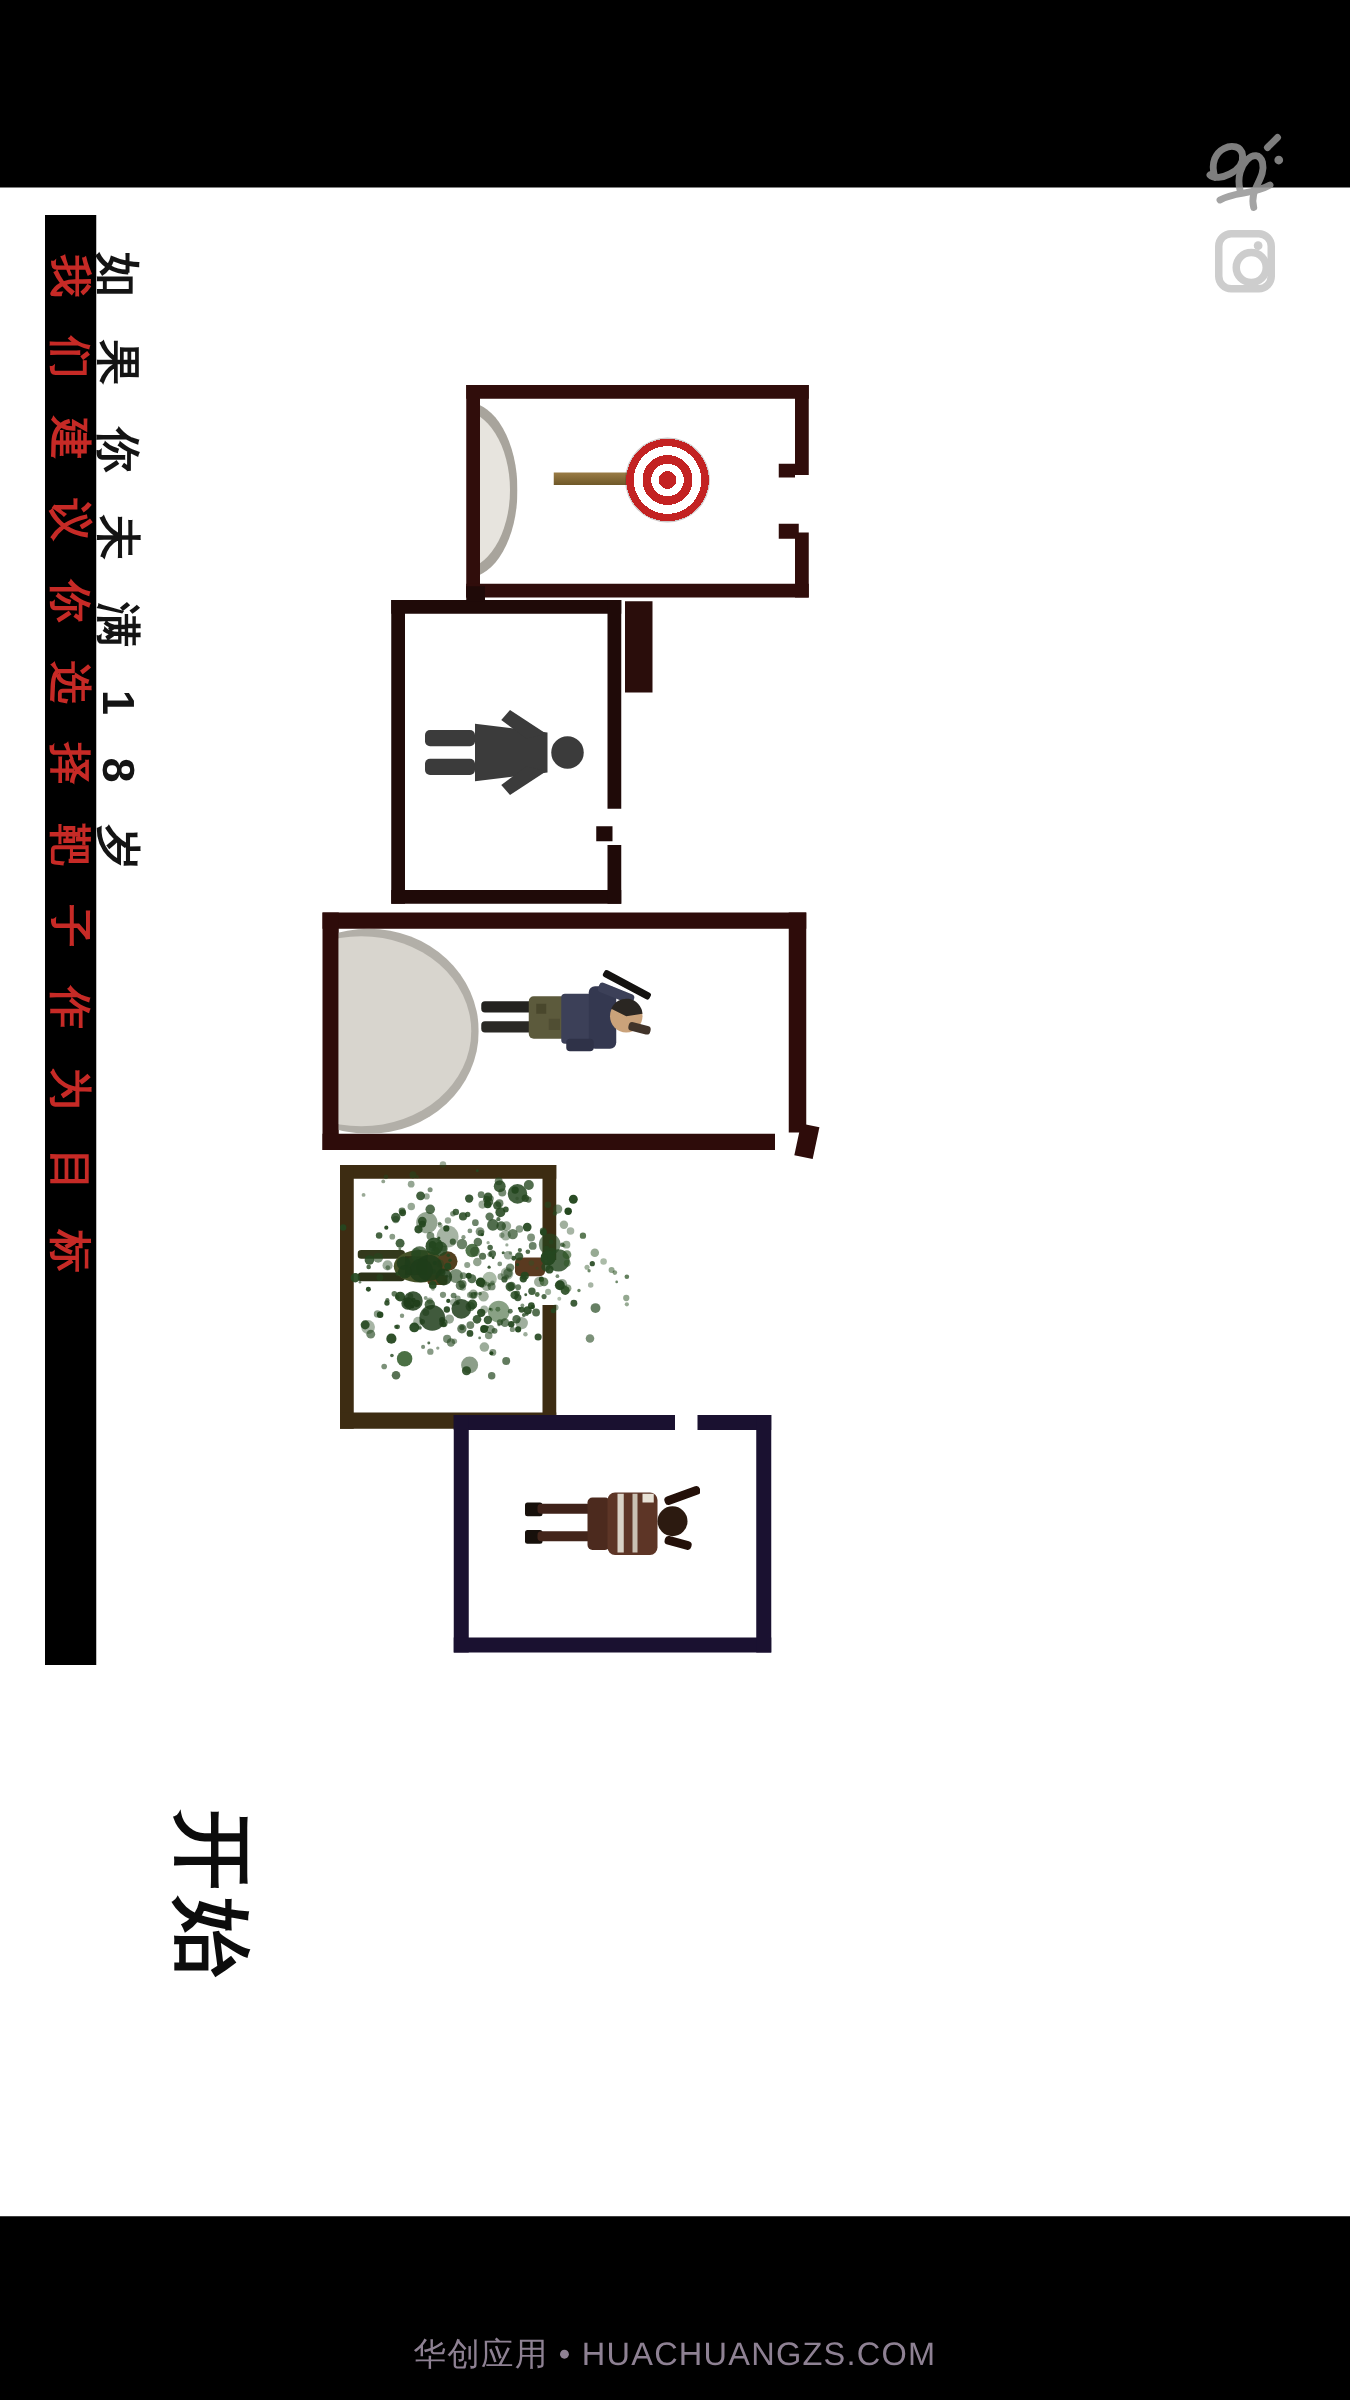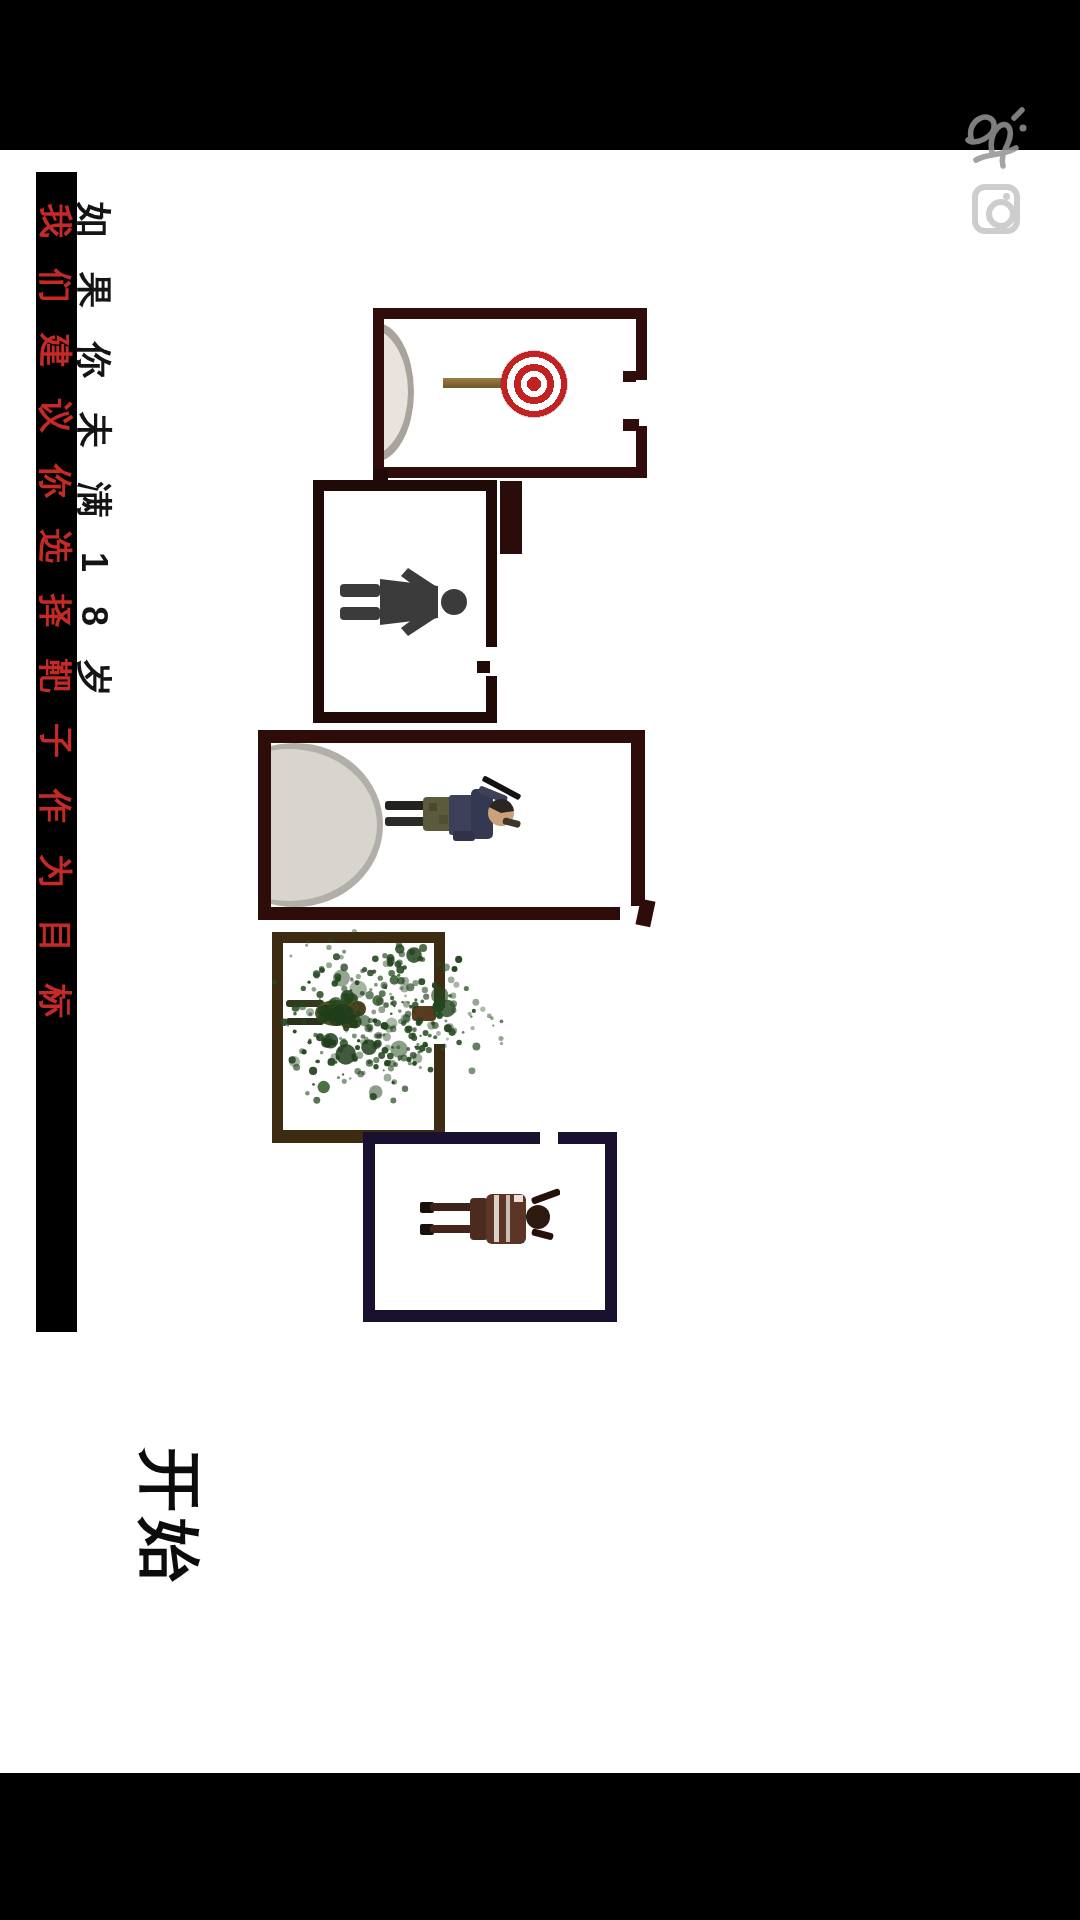--- a/index.html
+++ b/index.html
@@ -40,20 +40,21 @@
   .insta .dot{position:absolute;right:4px;top:3px;width:7px;height:7px;background:#c8c8c8;
               border-radius:50%;}
 </style>
 </head>
 <body>
 
 <div id="screen">
 
   <div class="abs statusbar"></div>
   <div class="abs bottombar"></div>
+  <div class="abs footer-text">华创应用 • HUACHUANGZS.COM</div>
 
   <svg class="abs" style="left:956px;top:106px;" width="76" height="76" viewBox="0 0 76 76">
     <g fill="none" stroke="#949494" stroke-width="5.5" stroke-linecap="round" opacity="0.85">
       <path d="M16,36 C8,12 36,4 38,18 C40,31 18,40 12,34"></path>
       <path d="M36,46 C31,25 50,10 54,24 C57,37 43,45 47,60"></path>
       <path d="M58,12 l8,-8"></path>
       <path d="M20,54 C32,47 46,50 60,42"></path>
     </g>
     <circle cx="67" cy="22" r="3.5" fill="#949494" opacity="0.85"></circle>
   </svg>

